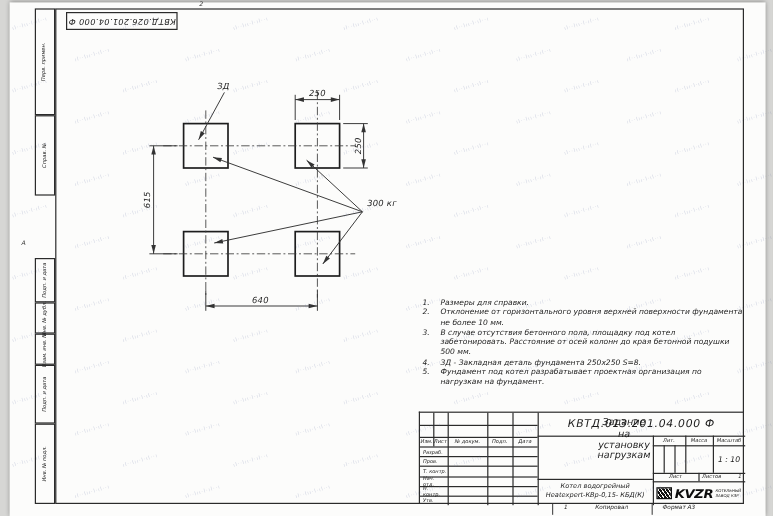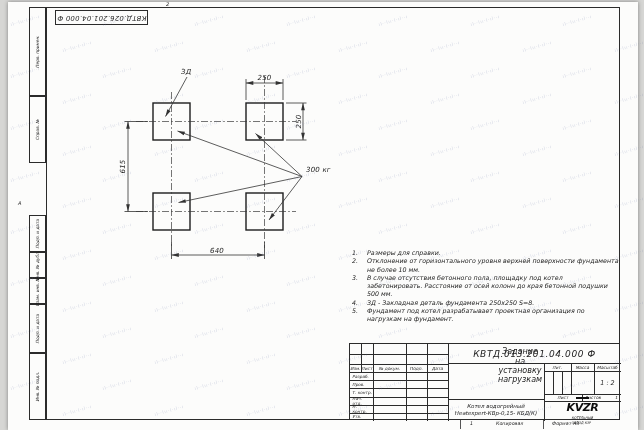--- a/index.html
+++ b/index.html
@@ -34,21 +34,21 @@
   .cell{position:absolute;display:flex;align-items:center;justify-content:center;
         color:#1c1c1c;font-style:italic;text-align:center;box-sizing:border-box;}
   .rowlabel{position:absolute;color:#1c1c1c;font-style:italic;font-size:4.2px;
         display:flex;align-items:center;padding-left:1.5px;box-sizing:border-box;}
   .designation{font-size:9px;letter-spacing:.6px;}
   .doctitle{font-size:8px;line-height:1.18;flex-direction:column;}
   .product{font-size:5.5px;line-height:1.25;flex-direction:column;}
   .small{font-size:4.3px;}
   .scaleval{font-size:6.4px;}
   .sheets{justify-content:space-between;padding:0 3px;font-size:4.3px;}
-  .company{flex-direction:column;gap:2px;font-style:normal;}
+  .company{flex-direction:row;gap:2px;font-style:normal;}
   .logomark{width:13px;height:10px;background:
       repeating-linear-gradient(55deg,#101010 0 1.6px,#f5f5f2 1.6px 2.4px);
       border:1px solid #101010;box-sizing:border-box;}
   .logotext{font-weight:bold;font-size:11px;letter-spacing:-.4px;color:#0d0d0d;
       font-style:italic;transform:scaleY(.92);}
   .tagline{display:flex;flex-direction:column;font-size:3.3px;line-height:1.35;
       color:#222;font-style:italic;text-align:left;}
   .wm{position:absolute;inset:0;overflow:hidden;pointer-events:none;z-index:60;}
   .wm span{position:absolute;font-size:4.5px;color:rgba(105,120,168,.30);
       transform:rotate(-16deg);letter-spacing:.7px;white-space:nowrap;}
@@ -213,21 +213,21 @@
     </div>
 
     <div class="cell product" style="left:98px;top:55px;width:96px;height:22px;">
       <div>Котел водогрейный</div>
       <div>Heatexpert-КВр-0,15- КБД(К)</div>
     </div>
 
     <div class="cell small" style="left:194px;top:19px;width:27px;height:8px;">Лит.</div>
     <div class="cell small" style="left:221px;top:19px;width:23px;height:8px;">Масса</div>
     <div class="cell small" style="left:244px;top:19px;width:27px;height:8px;">Масштаб</div>
-    <div class="cell scaleval" style="left:244px;top:27px;width:27px;height:23px;">1 : 2</div>
+    <div class="cell scaleval" style="left:244px;top:27px;width:27px;height:23px;">1 : 10</div>
 
     <div class="cell small" style="left:194px;top:50px;width:38px;height:7px;">Лист</div>
     <div class="cell sheets" style="left:232px;top:50px;width:39px;height:7px;">
       <span>Листов</span>
       <span>1</span>
     </div>
 
     <div class="cell company" style="left:194px;top:57px;width:77px;height:20px;">
       <div class="logomark"></div>
       <div class="logotext">KVZR</div>

